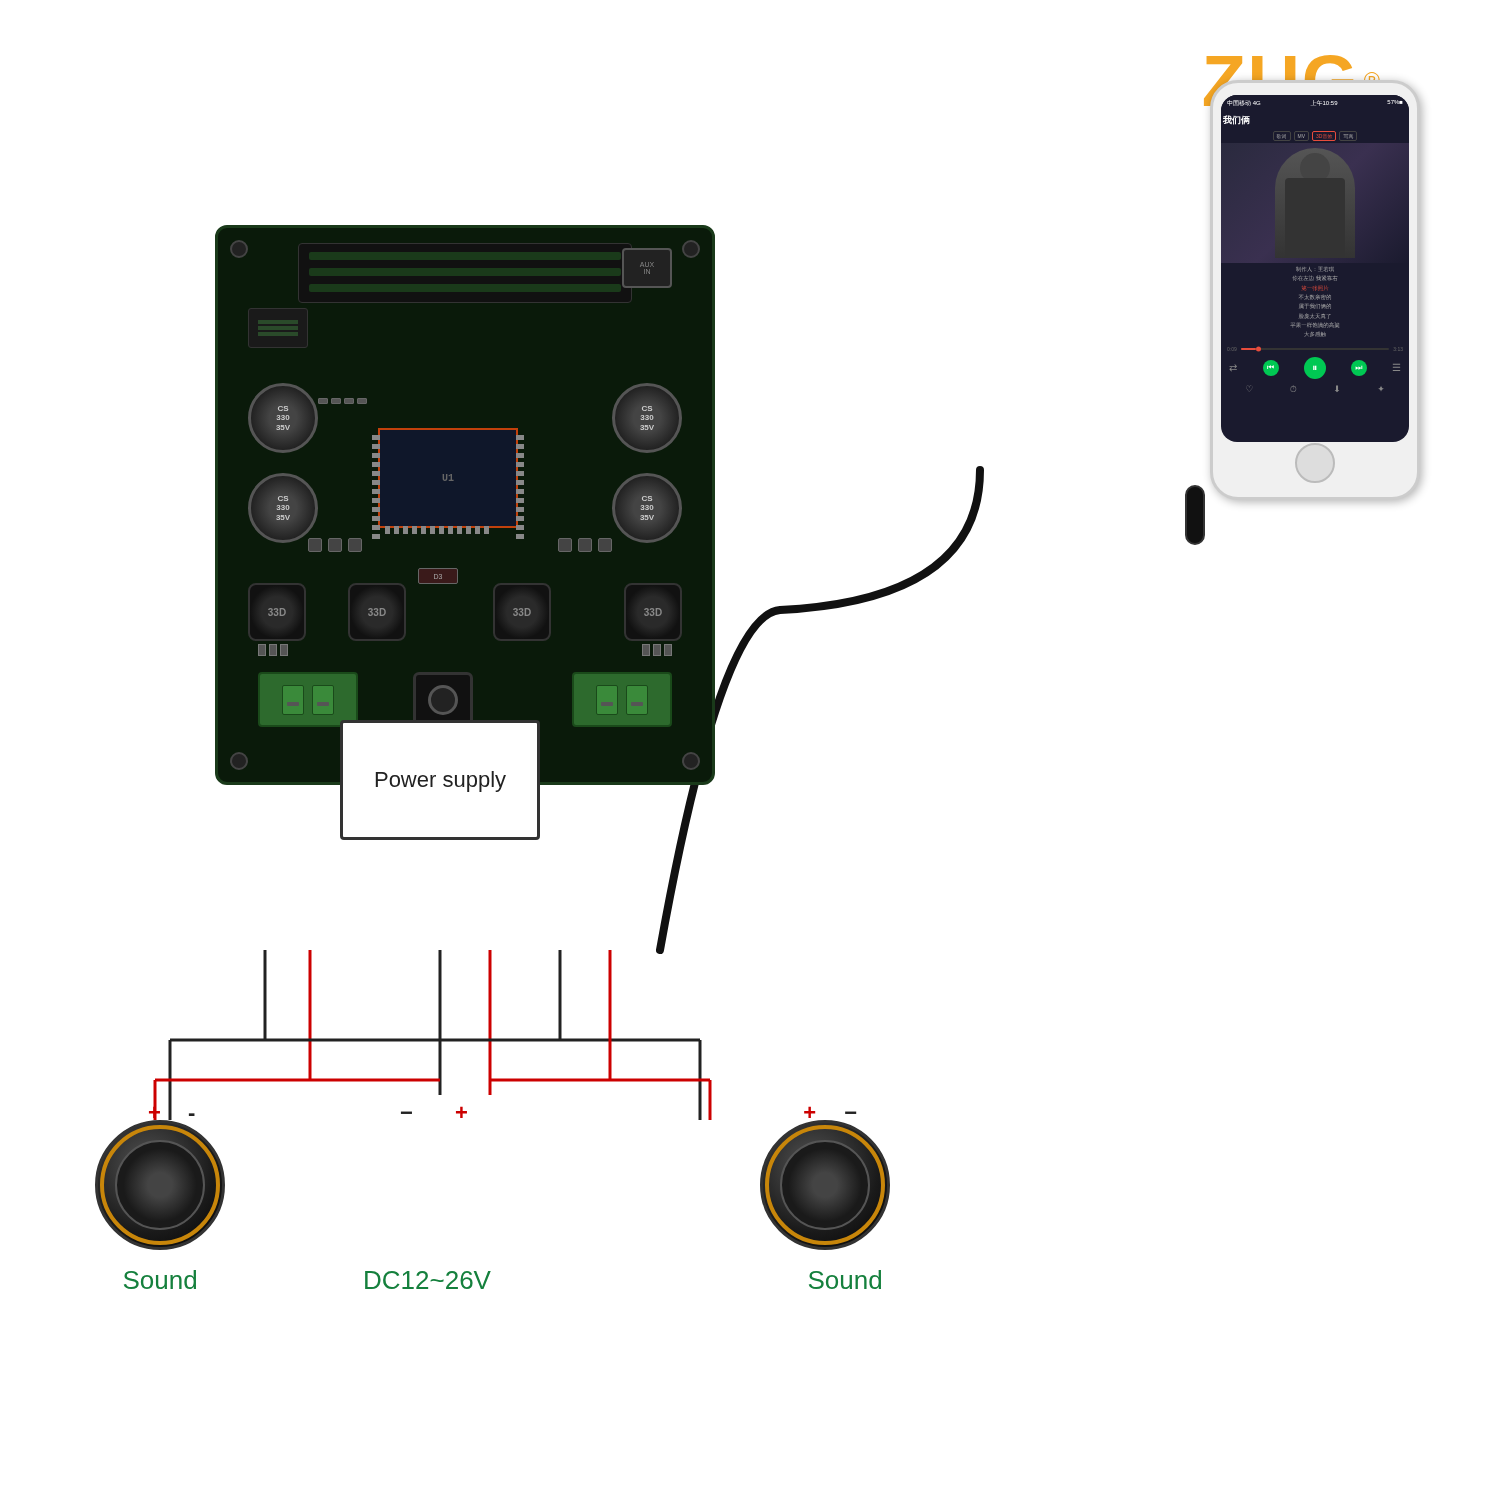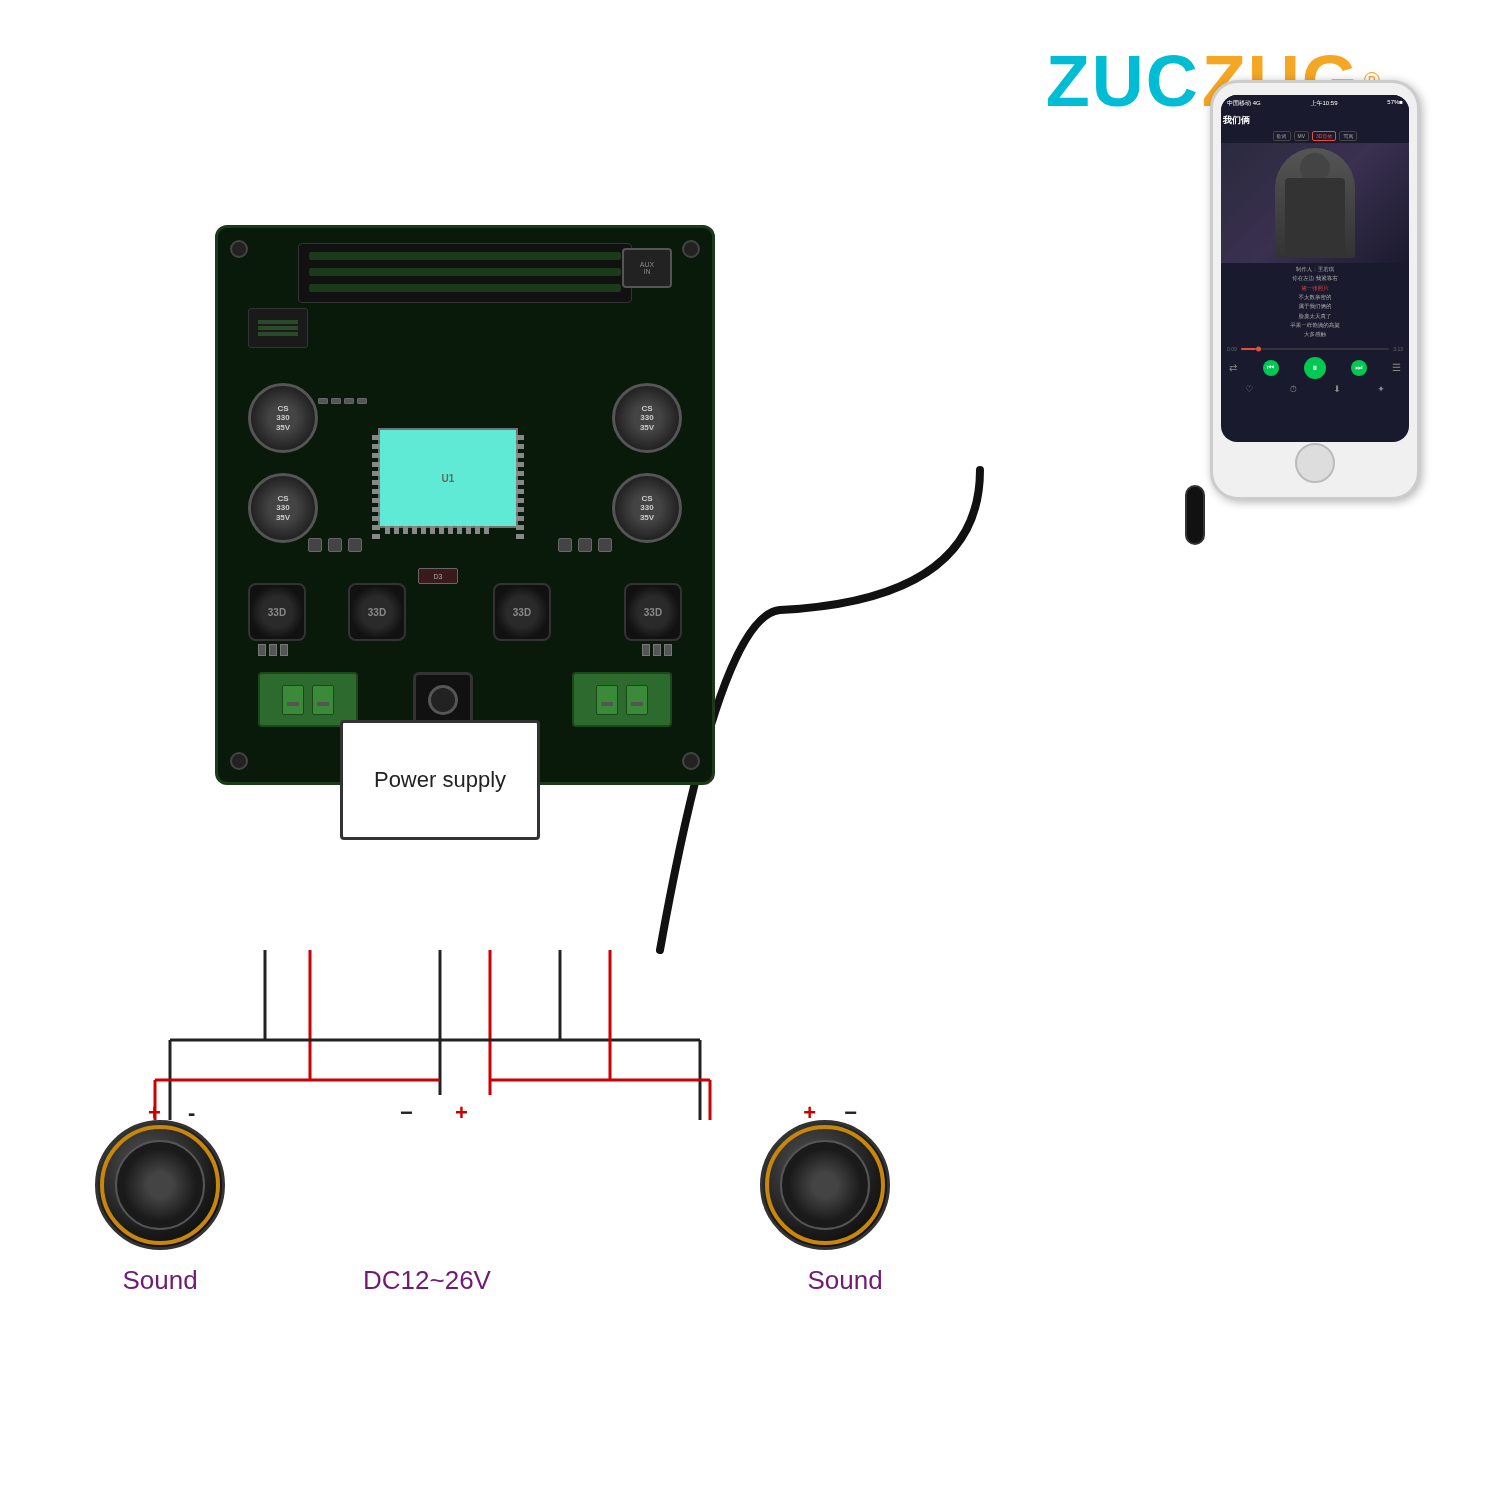--- a/index.html
+++ b/index.html
@@ -115,21 +115,21 @@
       align-items: center;
       justify-content: center;
       border-radius: 4px;
     }
 
     
     .label {
       position: absolute;
       font-size: 26px;
       font-weight: 500;
-      color: #701a75;
+      color: #15803d;
       text-align: center;
     }
 
     .polarity-label {
       position: absolute;
       font-size: 22px;
       font-weight: bold;
     }
     .pos { color: #cc0000; }
     .neg { color: #222; }
@@ -275,21 +275,20 @@
 
     .song-tab-active {
       color: #e74c3c;
       border-color: #e74c3c;
     }
   </style>
 </head>
 <body>
 
 <div id="logo">
-  <span class="logo-text logo-cyan">ZUC</span>
   <span class="logo-text logo-orange">ZUG</span>
   <span class="logo-reg logo-orange">®</span>
 </div>
 
 <svg id="wires-svg">
 
   <line x1="265" y1="950" x2="265" y2="1040" stroke="#222" stroke-width="3"></line>
   <line x1="265" y1="1040" x2="170" y2="1040" stroke="#222" stroke-width="3"></line>
   <line x1="170" y1="1040" x2="170" y2="1120" stroke="#222" stroke-width="3"></line>
 
@@ -339,21 +338,21 @@
   </div>
 
   <div style="position:absolute; top:80px; left:30px; width:60px; height:40px; background:#1a1a1a; border:1px solid #333; border-radius:3px;">
     <div style="width:100%; height:100%; display:flex; flex-direction:column; justify-content:center; align-items:center; gap:2px;">
       <div style="width:40px; height:4px; background:#2a4a2a;"></div>
       <div style="width:40px; height:4px; background:#2a4a2a;"></div>
       <div style="width:40px; height:4px; background:#2a4a2a;"></div>
     </div>
   </div>
 
-  <div class="chip" style="position:absolute; left:160px; top:200px; width:140px; height:100px; background:#5eead4; border:2px solid #737373;">
+  <div class="chip" style="position:absolute; left:160px; top:200px; width:140px; height:100px; background:#0f172a; border:2px solid #c2410c;font-family:Liberation Mono, monospace;">
 
     <div style="position:absolute; left:-8px; top:5px; display:flex; flex-direction:column; gap:4px;">
       <div style="width:8px; height:5px; background:#888;"></div>
       <div style="width:8px; height:5px; background:#888;"></div>
       <div style="width:8px; height:5px; background:#888;"></div>
       <div style="width:8px; height:5px; background:#888;"></div>
       <div style="width:8px; height:5px; background:#888;"></div>
       <div style="width:8px; height:5px; background:#888;"></div>
       <div style="width:8px; height:5px; background:#888;"></div>
       <div style="width:8px; height:5px; background:#888;"></div>

